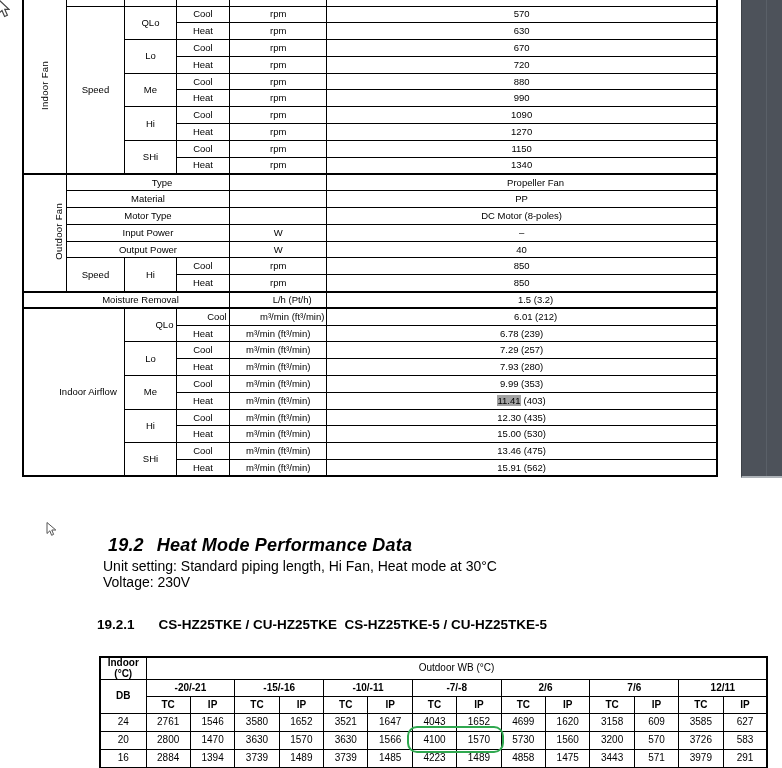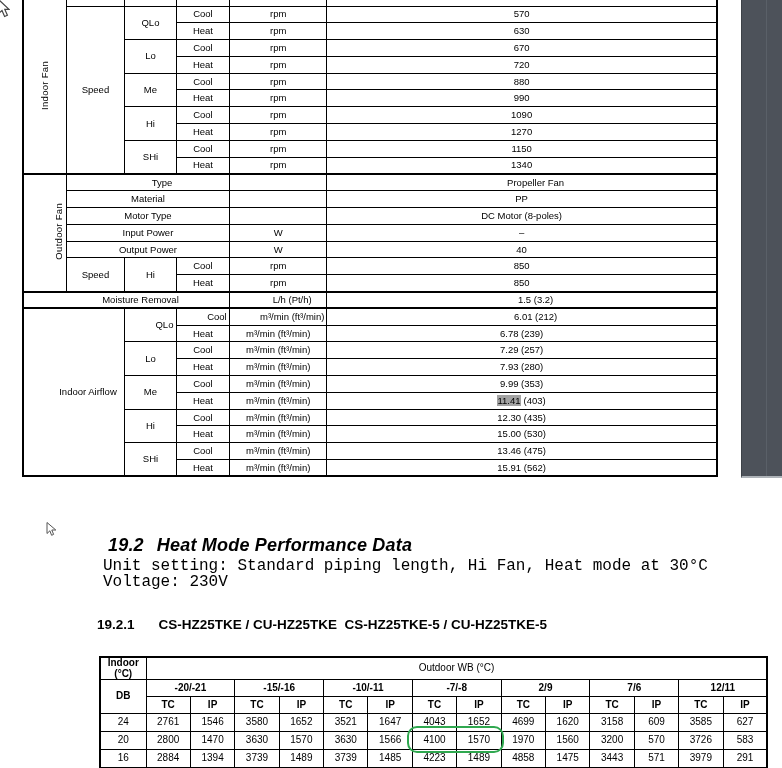--- a/index.html
+++ b/index.html
@@ -22,21 +22,21 @@
 
   
   #panel{position:absolute;left:741px;top:0;width:41px;height:478px;background:#4d525a;
          border-left:1px solid #3d4248;border-bottom:2px solid #aeb3b8;box-sizing:border-box;}
   #panel .track{position:absolute;left:24px;top:0;width:1px;height:100%;background:#5a6068;}
 
   
   #perf-heading{position:absolute;left:108px;top:535px;font-size:18px;font-weight:bold;
                 font-style:italic;letter-spacing:0.2px;}
   #perf-heading .num{margin-right:13px;text-align:center;}
-  #perf-notes{position:absolute;left:103px;top:558px;font-size:16px;line-height:16px;font-family:Liberation Mono, monospace;}
+  #perf-notes{position:absolute;left:103px;top:558px;font-size:14px;line-height:16px;}
   #model-heading{position:absolute;left:97px;top:617px;font-size:13.5px;font-weight:bold;}
   #model-heading .models{margin-left:24px;white-space:pre;}
 
   
   table.perf{position:absolute;left:99px;top:656px;border-collapse:collapse;table-layout:fixed;
              border:2px solid #000;}
   table.perf td{border:1px solid #000;font-size:10px;text-align:center;padding:0;
                 overflow:hidden;white-space:nowrap;line-height:1.05;}
   table.perf td.hb{font-weight:bold;}
   table.perf col.c0{width:46px;}
@@ -282,21 +282,21 @@
         <div>(°C)</div>
       </td>
       <td colspan="14">Outdoor WB (°C)</td>
     </tr>
     <tr style="height:17px">
       <td class="hb" rowspan="2">DB</td>
       <td class="hb" colspan="2">-20/-21</td>
       <td class="hb" colspan="2">-15/-16</td>
       <td class="hb" colspan="2">-10/-11</td>
       <td class="hb" colspan="2">-7/-8</td>
-      <td class="hb" colspan="2">2/9</td>
+      <td class="hb" colspan="2">2/6</td>
       <td class="hb" colspan="2">7/6</td>
       <td class="hb" colspan="2">12/11</td>
     </tr>
     <tr style="height:17px">
       <td class="hb">TC</td>
       <td class="hb">IP</td>
       <td class="hb">TC</td>
       <td class="hb">IP</td>
       <td class="hb">TC</td>
       <td class="hb">IP</td>
@@ -329,21 +329,21 @@
     <tr style="height:18px">
       <td>20</td>
       <td>2800</td>
       <td>1470</td>
       <td>3630</td>
       <td>1570</td>
       <td>3630</td>
       <td>1566</td>
       <td>4100</td>
       <td>1570</td>
-      <td>1970</td>
+      <td>5730</td>
       <td>1560</td>
       <td>3200</td>
       <td>570</td>
       <td>3726</td>
       <td>583</td>
     </tr>
     <tr style="height:18px">
       <td>16</td>
       <td>2884</td>
       <td>1394</td>

